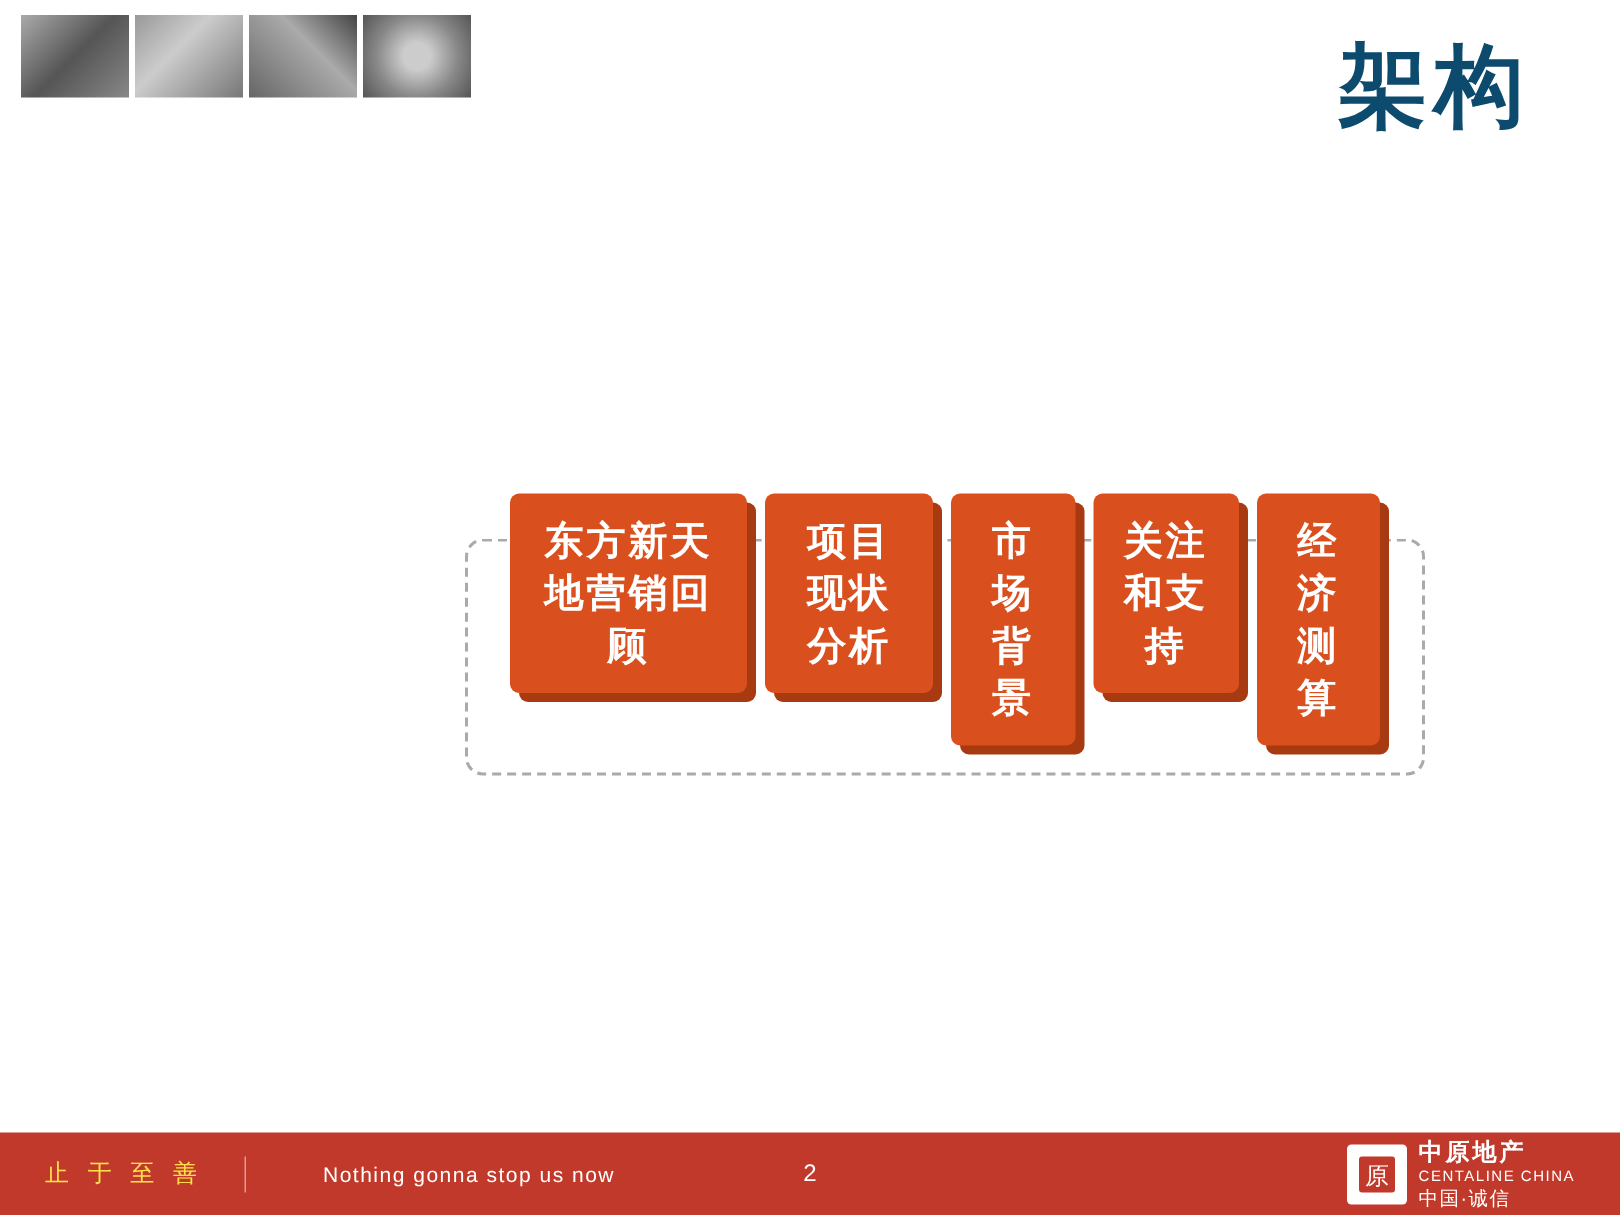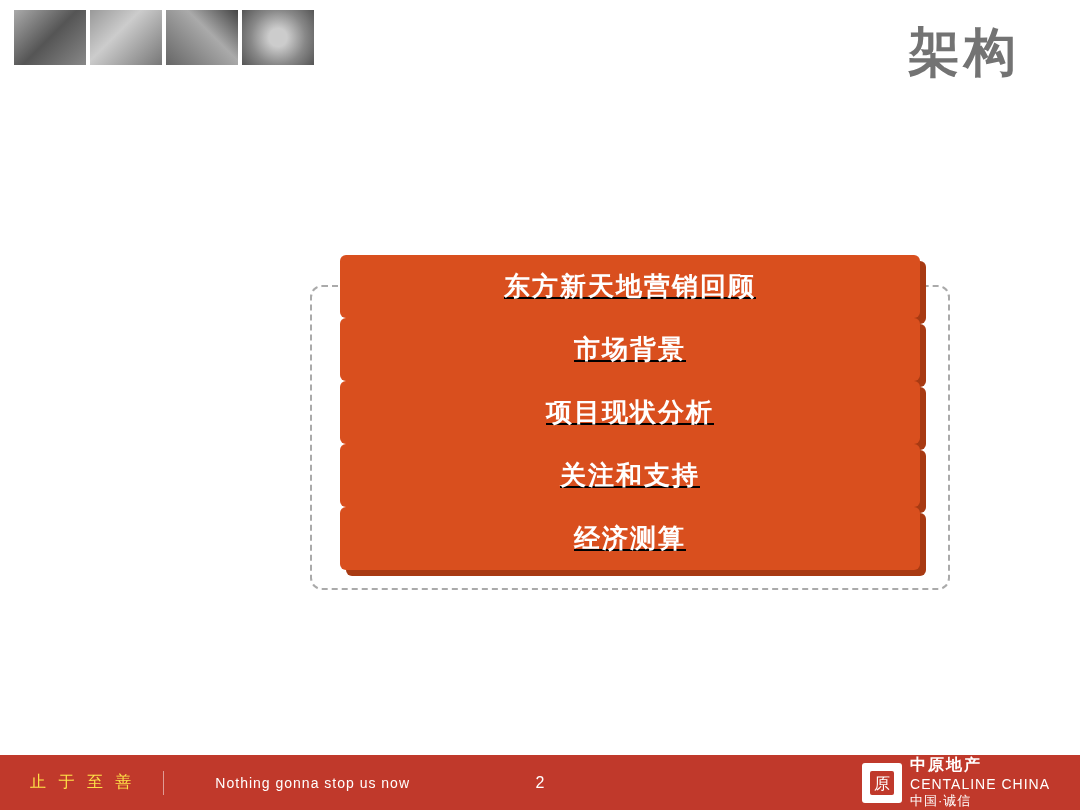--- a/index.html
+++ b/index.html
@@ -39,23 +39,23 @@
     }
     .thumb-4 {
       background: radial-gradient(circle, #ccc 20%, #888 60%, #555 100%);
     }
 
     
     .page-title {
       position: absolute;
       top: 18px;
       right: 60px;
-      font-size: 52px;
+      font-size: 60px;
       font-weight: bold;
-      color: #737373;
+      color: #0c4a6e;
       letter-spacing: 4px;
     }
 
     
     .main-content {
       position: absolute;
       top: 90px;
       left: 230px;
       right: 50px;
       bottom: 75px;
@@ -76,24 +76,24 @@
       left: -30px;
       right: -30px;
       bottom: -20px;
       border: 2px dashed #aaa;
       border-radius: 12px;
     }
 
     
     .menu-items {
       display: flex;
-      flex-direction: column;
+      flex-direction: row;
+      gap: 12px;
       position: relative;
       z-index: 2;
-      text-decoration: underline;
     }
 
     .menu-item {
       position: relative;
     }
 
     .menu-btn {
       display: block;
       width: 100%;
       background: #d94f1e;
@@ -187,21 +187,21 @@
       color: #fff;
     }
 
     .logo-main {
       font-size: 16px;
       font-weight: bold;
       letter-spacing: 2px;
     }
 
     .logo-sub {
-      font-size: 14px;
+      font-size: 10px;
       letter-spacing: 1px;
     }
 
     .logo-country {
       font-size: 13px;
       letter-spacing: 1px;
     }
 
     
     .footer-sep {
@@ -226,25 +226,25 @@
 <div class="main-content">
   <div class="menu-container">
     <div class="dashed-border"></div>
     <div class="menu-items">
 
       <div class="menu-item">
         <button class="menu-btn">东方新天地营销回顾</button>
       </div>
 
       <div class="menu-item">
+        <button class="menu-btn">项目现状分析</button>
+      </div>
+
+      <div class="menu-item">
         <button class="menu-btn">市场背景</button>
-      </div>
-
-      <div class="menu-item">
-        <button class="menu-btn">项目现状分析</button>
       </div>
 
 
       <div class="menu-item">
         <button class="menu-btn">关注和支持</button>
       </div>
 
       <div class="menu-item">
         <button class="menu-btn">经济测算</button>
       </div>

